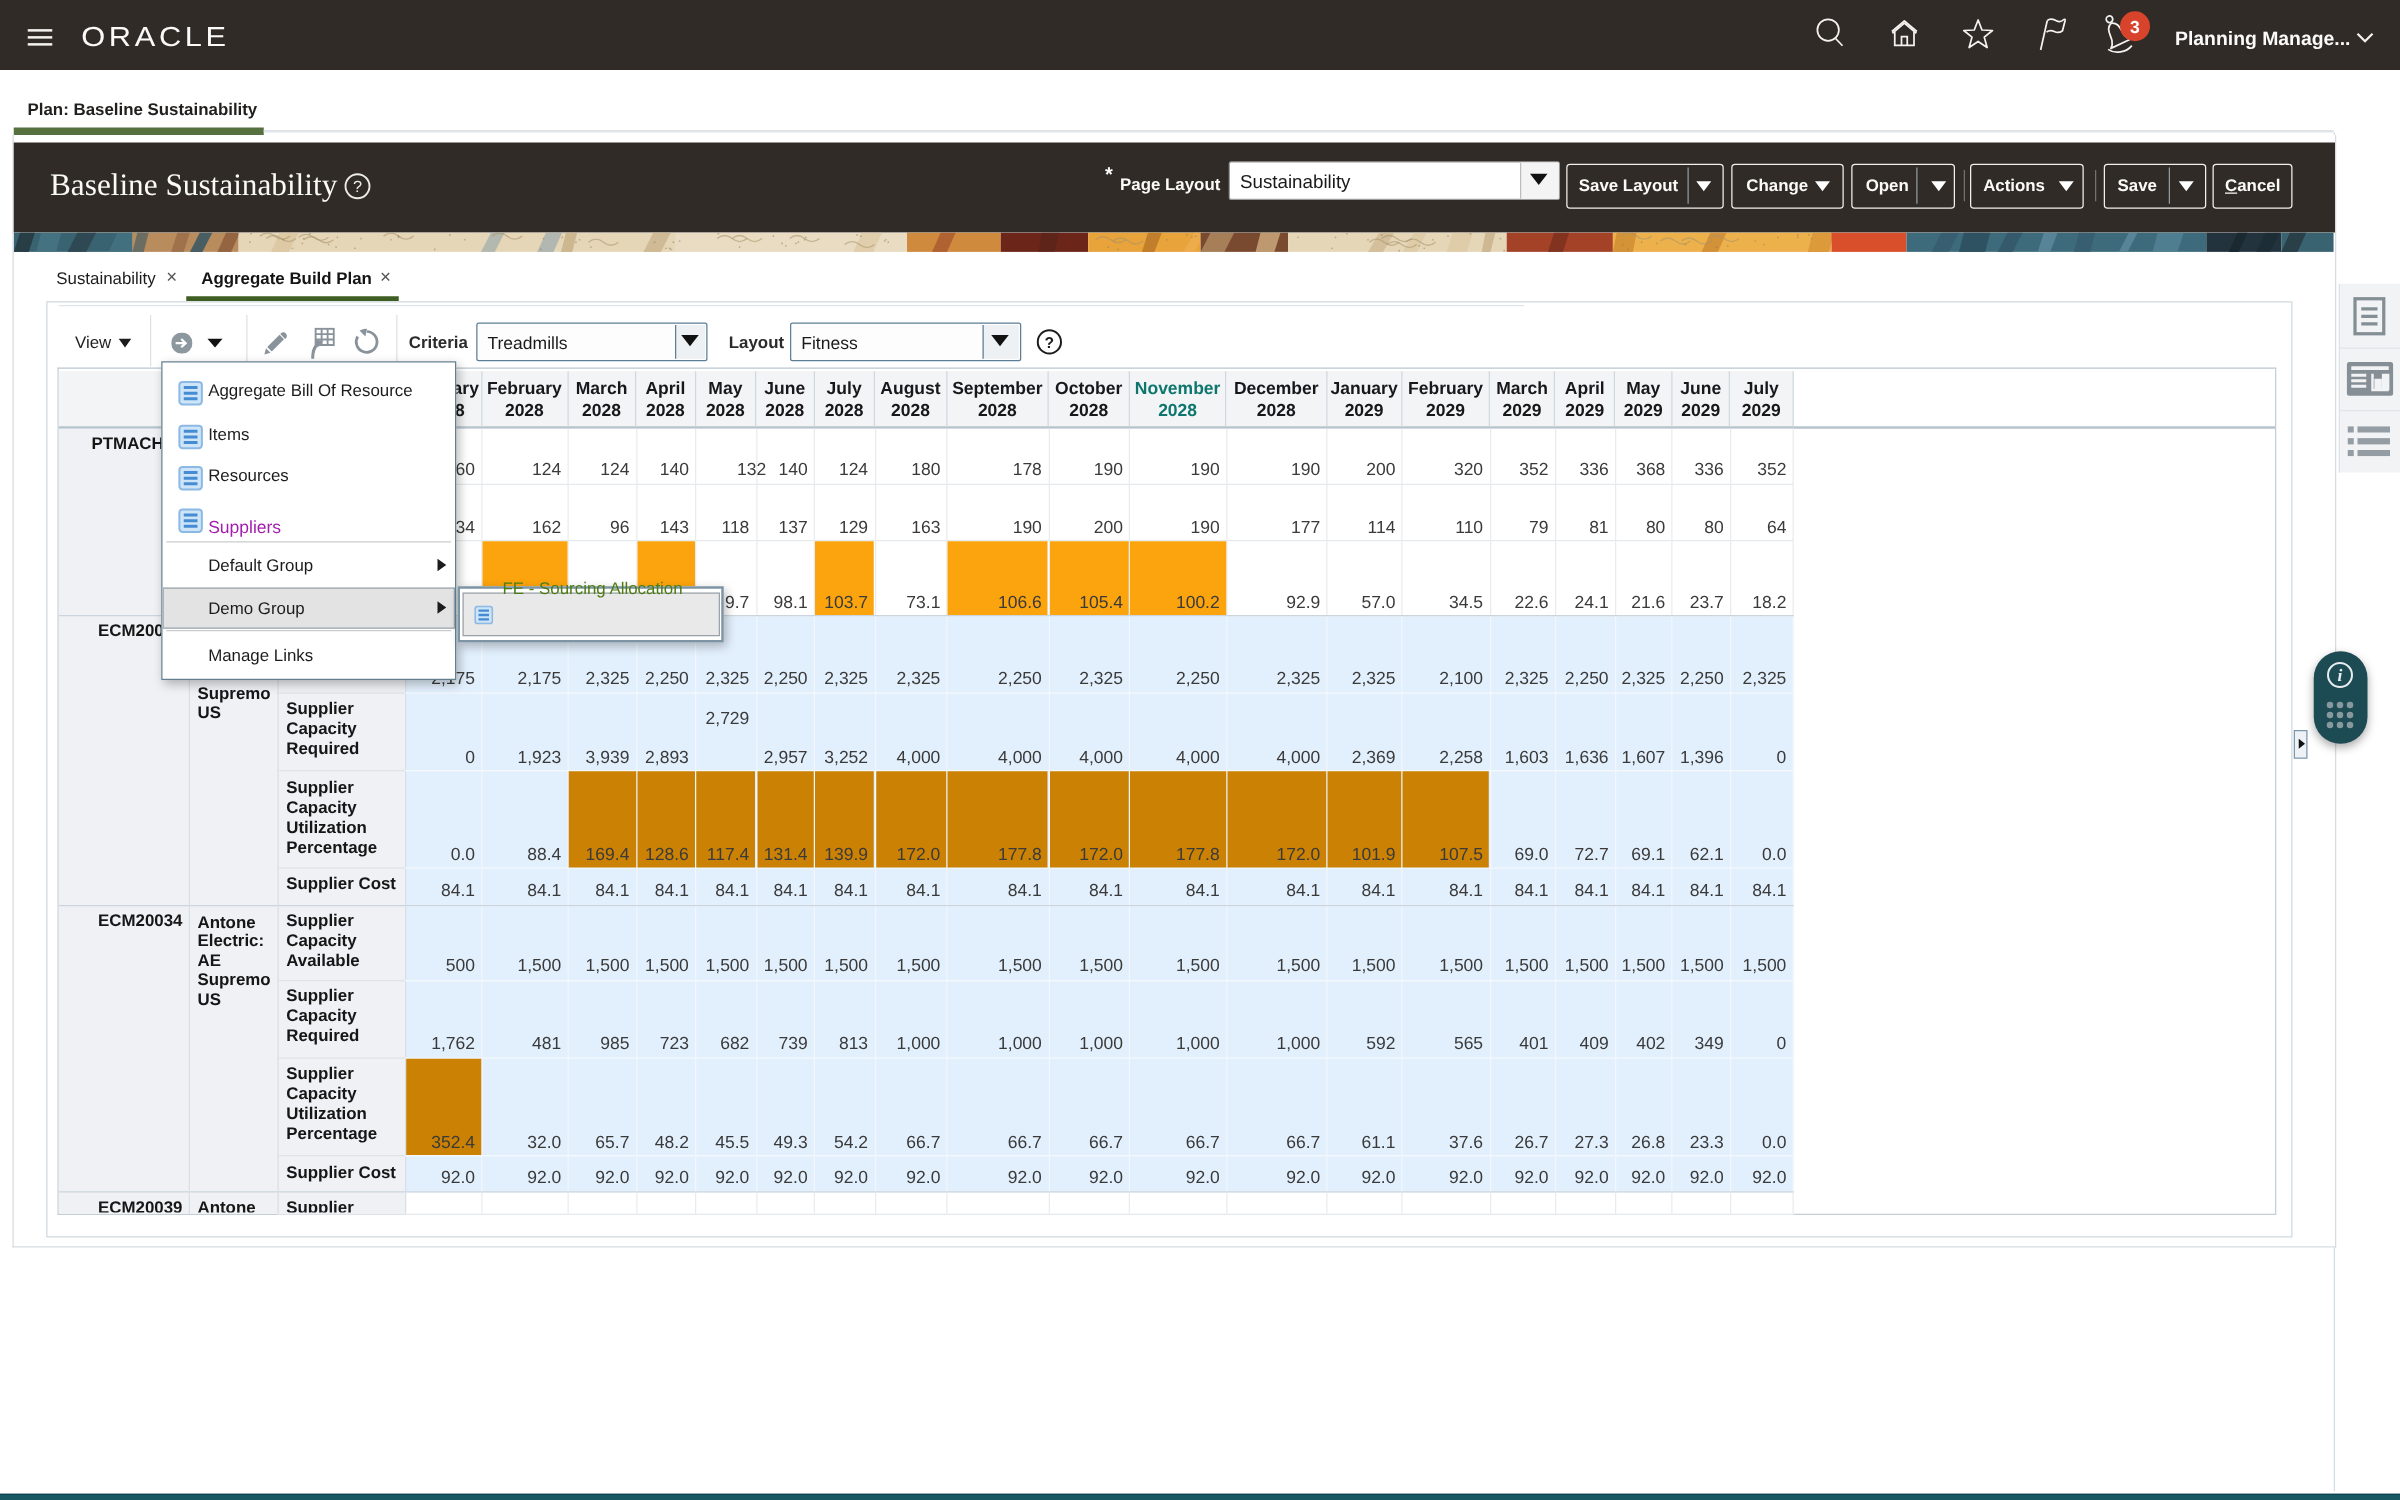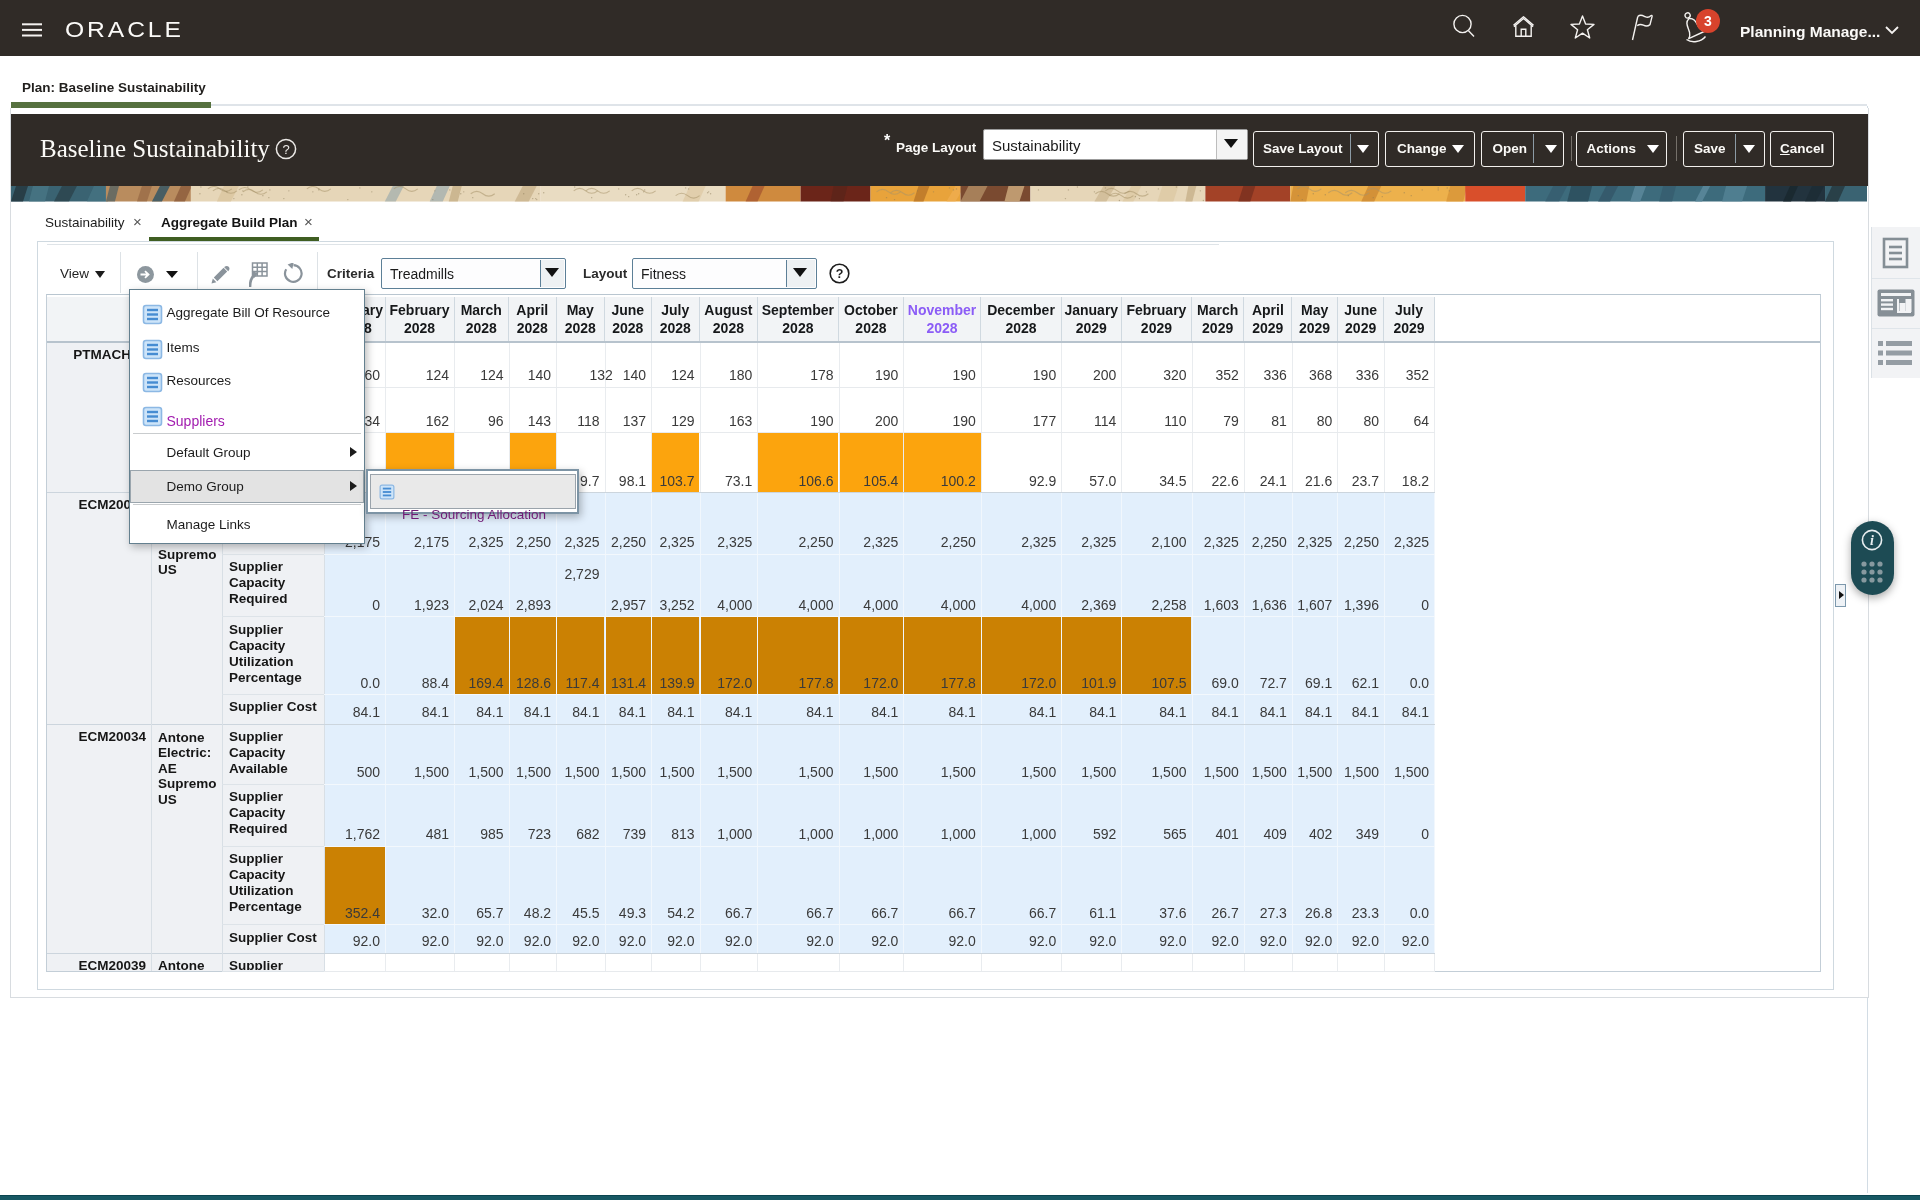--- a/index.html
+++ b/index.html
@@ -315,21 +315,21 @@
   </div>
 <div class="a" style="left:700.0px;top:297.0px;width:57.8px;height:44.0px;display:flex;align-items:center;border-right:1px solid #d0d9e0;font-size:14px;font-weight:bold;color:#16181a;overflow:hidden">
     <div style="text-align:center;width:100%;line-height:18.5px">August<br>2028</div>
   </div>
 <div class="a" style="left:757.8px;top:297.0px;width:81.2px;height:44.0px;display:flex;align-items:center;border-right:1px solid #d0d9e0;font-size:14px;font-weight:bold;color:#16181a;overflow:hidden">
     <div style="text-align:center;width:100%;line-height:18.5px">September<br>2028</div>
   </div>
 <div class="a" style="left:839.0px;top:297.0px;width:64.9px;height:44.0px;display:flex;align-items:center;border-right:1px solid #d0d9e0;font-size:14px;font-weight:bold;color:#16181a;overflow:hidden">
     <div style="text-align:center;width:100%;line-height:18.5px">October<br>2028</div>
   </div>
-<div class="a" style="left:903.9px;top:297.0px;width:77.4px;height:44.0px;display:flex;align-items:center;border-right:1px solid #d0d9e0;font-size:14px;font-weight:bold;color:#8b5cf6;overflow:hidden">
+<div class="a" style="left:903.9px;top:297.0px;width:77.4px;height:44.0px;display:flex;align-items:center;border-right:1px solid #d0d9e0;font-size:14px;font-weight:bold;color:#0f766e;overflow:hidden">
     <div style="text-align:center;width:100%;line-height:18.5px">November<br>2028</div>
   </div>
 <div class="a" style="left:981.3px;top:297.0px;width:80.4px;height:44.0px;display:flex;align-items:center;border-right:1px solid #d0d9e0;font-size:14px;font-weight:bold;color:#16181a;overflow:hidden">
     <div style="text-align:center;width:100%;line-height:18.5px">December<br>2028</div>
   </div>
 <div class="a" style="left:1061.7px;top:297.0px;width:60.2px;height:44.0px;display:flex;align-items:center;border-right:1px solid #d0d9e0;font-size:14px;font-weight:bold;color:#16181a;overflow:hidden">
     <div style="text-align:center;width:100%;line-height:18.5px">January<br>2029</div>
   </div>
 <div class="a" style="left:1121.9px;top:297.0px;width:70.1px;height:44.0px;display:flex;align-items:center;border-right:1px solid #d0d9e0;font-size:14px;font-weight:bold;color:#16181a;overflow:hidden">
     <div style="text-align:center;width:100%;line-height:18.5px">February<br>2029</div>
@@ -705,21 +705,21 @@
 <div class="num" style="left:981.3px;top:534.2px;width:74.9px;z-index:3">2,325</div>
 <div class="num" style="left:1061.7px;top:534.2px;width:54.7px;z-index:3">2,325</div>
 <div class="num" style="left:1121.9px;top:534.2px;width:64.6px;z-index:3">2,100</div>
 <div class="num" style="left:1192.0px;top:534.2px;width:46.8px;z-index:3">2,325</div>
 <div class="num" style="left:1244.3px;top:534.2px;width:42.6px;z-index:3">2,250</div>
 <div class="num" style="left:1292.4px;top:534.2px;width:39.9px;z-index:3">2,325</div>
 <div class="num" style="left:1337.8px;top:534.2px;width:41.2px;z-index:3">2,250</div>
 <div class="num" style="left:1384.5px;top:534.2px;width:44.6px;z-index:3">2,325</div>
 <div class="num" style="left:324.0px;top:596.8px;width:56.0px;z-index:3">0</div>
 <div class="num" style="left:385.5px;top:596.8px;width:63.5px;z-index:3">1,923</div>
-<div class="num" style="left:454.5px;top:596.8px;width:49.0px;z-index:3">2,024</div>
+<div class="num" style="left:454.5px;top:596.8px;width:49.0px;z-index:3">3,939</div>
 <div class="num" style="left:509.0px;top:596.8px;width:42.1px;z-index:3">2,893</div>
 <div class="num" style="left:556.6px;top:566px;width:42.9px;z-index:3">2,729</div>
 <div class="num" style="left:605.0px;top:596.8px;width:41.1px;z-index:3">2,957</div>
 <div class="num" style="left:651.6px;top:596.8px;width:42.9px;z-index:3">3,252</div>
 <div class="num" style="left:700.0px;top:596.8px;width:52.3px;z-index:3">4,000</div>
 <div class="num" style="left:757.8px;top:596.8px;width:75.7px;z-index:3">4,000</div>
 <div class="num" style="left:839.0px;top:596.8px;width:59.4px;z-index:3">4,000</div>
 <div class="num" style="left:903.9px;top:596.8px;width:71.9px;z-index:3">4,000</div>
 <div class="num" style="left:981.3px;top:596.8px;width:74.9px;z-index:3">4,000</div>
 <div class="num" style="left:1061.7px;top:596.8px;width:54.7px;z-index:3">2,369</div>
@@ -907,21 +907,21 @@
 <div class="a" style="left:366.0px;top:469.0px;width:213.0px;height:44.5px;background:#fff;border:2px solid #7d94a5;box-shadow:2px 3px 8px rgba(0,0,0,.28);z-index:53"></div>
 <div class="a" style="left:369.5px;top:474.0px;width:206.5px;height:35.0px;background:#e9e9e9;border:1px solid #9aa3ab;z-index:54"></div>
 <svg class="a" style="left:378.5px;top:484.0px;z-index:55" width="16" height="16" viewBox="0 0 21 21">
     <rect x="1.5" y="1.5" width="18" height="18" rx="2.5" fill="#cde4f9" stroke="#8cb8e4" stroke-width="1.6"></rect>
     <g stroke="#468cd2" stroke-width="2.4">
       <line x1="5" y1="6" x2="16" y2="6"></line>
       <line x1="5" y1="10.5" x2="16" y2="10.5"></line>
       <line x1="5" y1="15" x2="16" y2="15"></line>
     </g>
   </svg>
-<div class="a" style="left:402px;top:507px;z-index:55;font-size:13.5px;color:#701a75">FE - Sourcing Allocation</div>
+<div class="a" style="left:402px;top:463px;z-index:55;font-size:13.5px;color:#4d7c0f">FE - Sourcing Allocation</div>
 <div class="a" style="left:1870.5px;top:227.0px;width:49.5px;height:150.5px;background:#f2f3f5;border-left:1px solid #dbe1e6"></div>
 <div class="a" style="left:1871.5px;top:277.5px;width:48.5px;height:1.0px;background:#dfe5ea"></div>
 <div class="a" style="left:1871.5px;top:327.5px;width:48.5px;height:1.0px;background:#dfe5ea"></div>
 <svg class="a" style="left:1882px;top:237px" width="27" height="32" viewBox="0 0 27 32">
     <rect x="2" y="2" width="23" height="28" fill="none" stroke="#848e95" stroke-width="2.6"></rect>
     <g stroke="#848e95" stroke-width="2.6">
       <line x1="7" y1="10" x2="20" y2="10"></line>
       <line x1="7" y1="16" x2="20" y2="16"></line>
       <line x1="7" y1="22" x2="20" y2="22"></line>
     </g>

